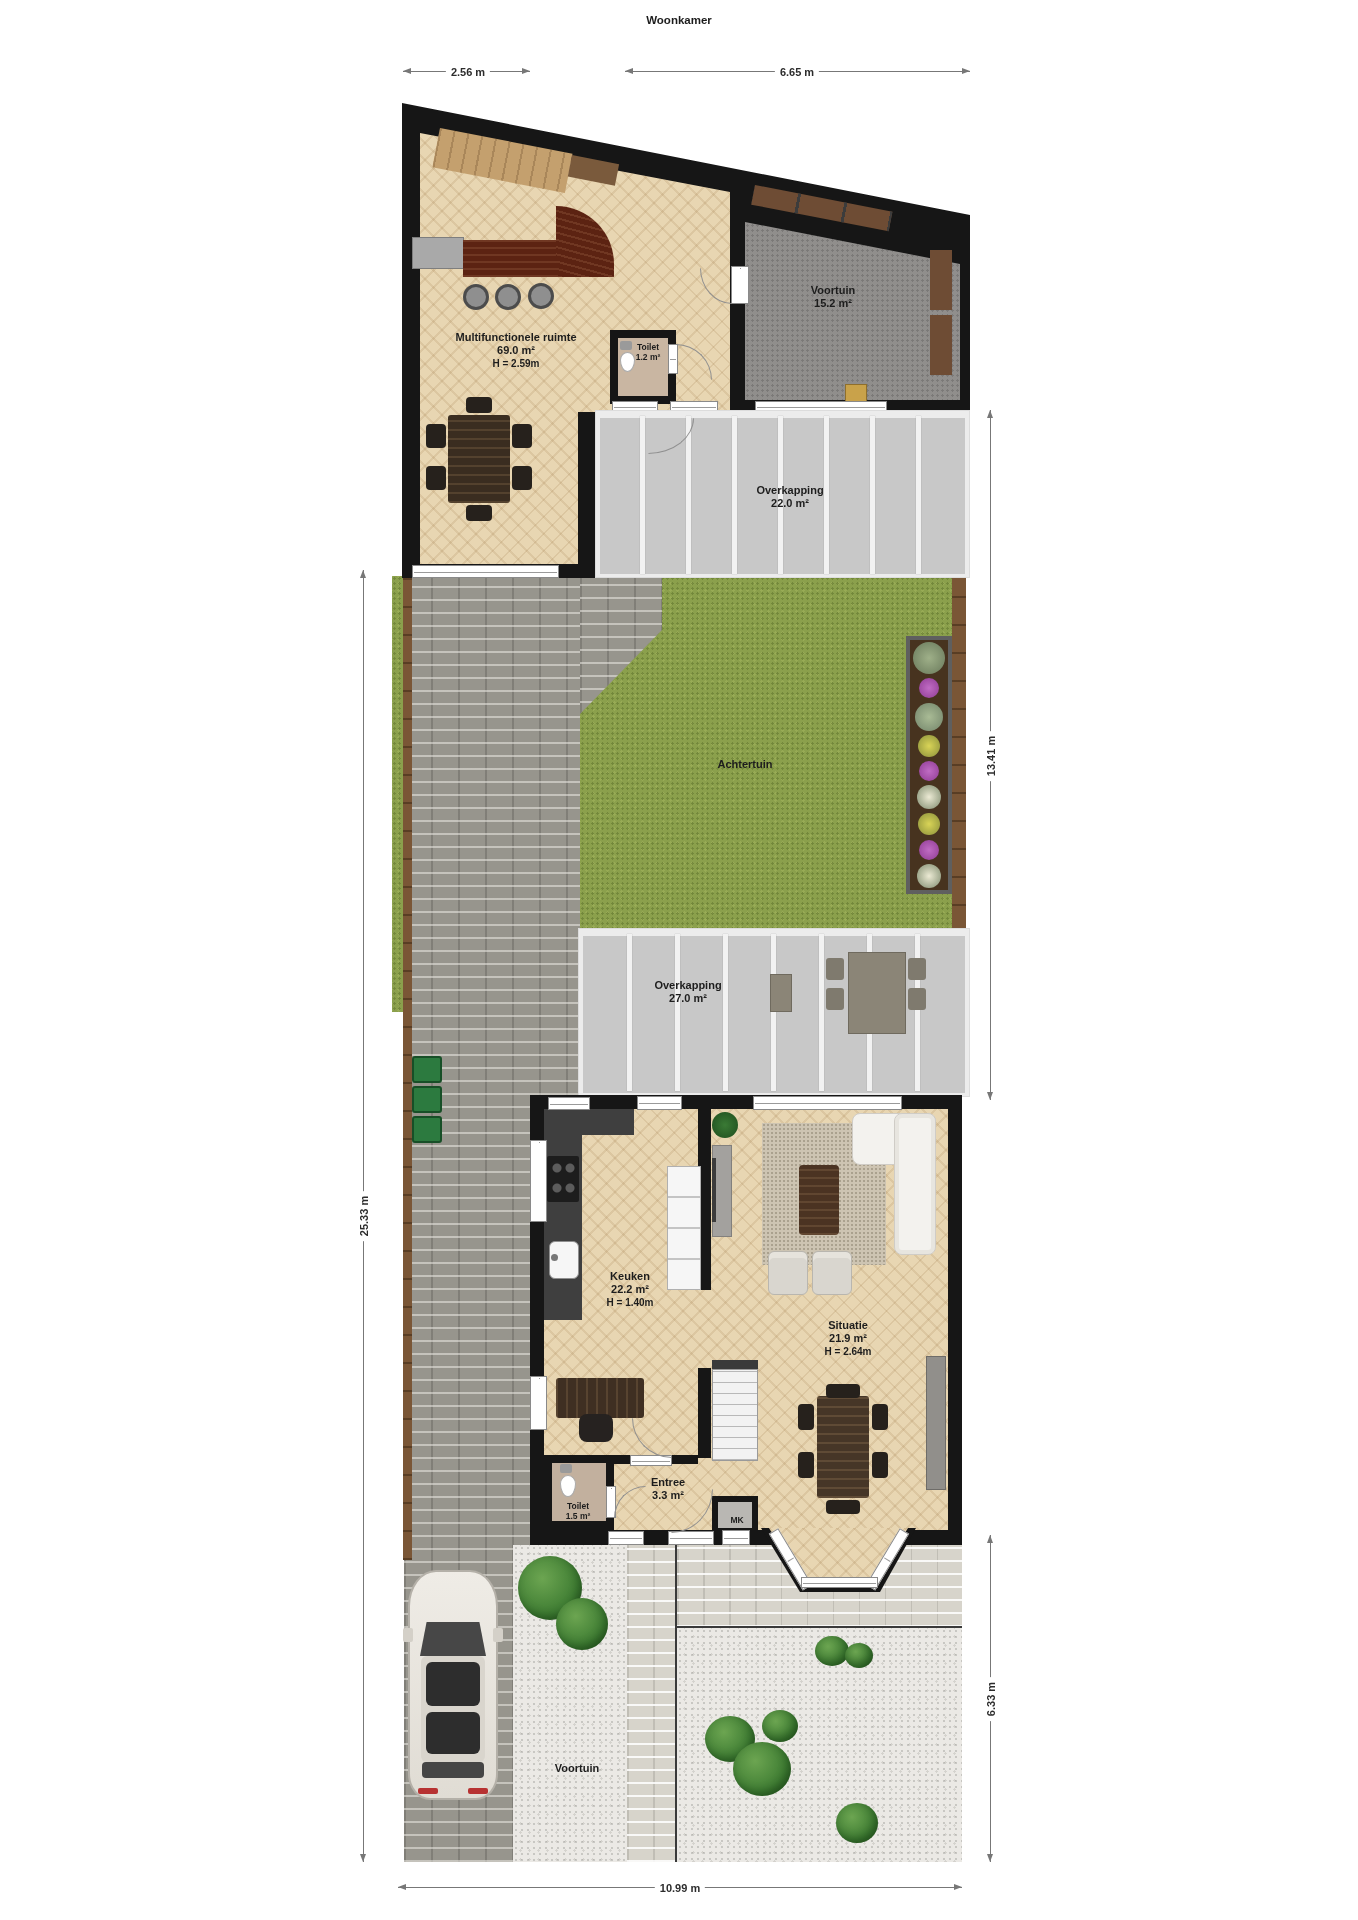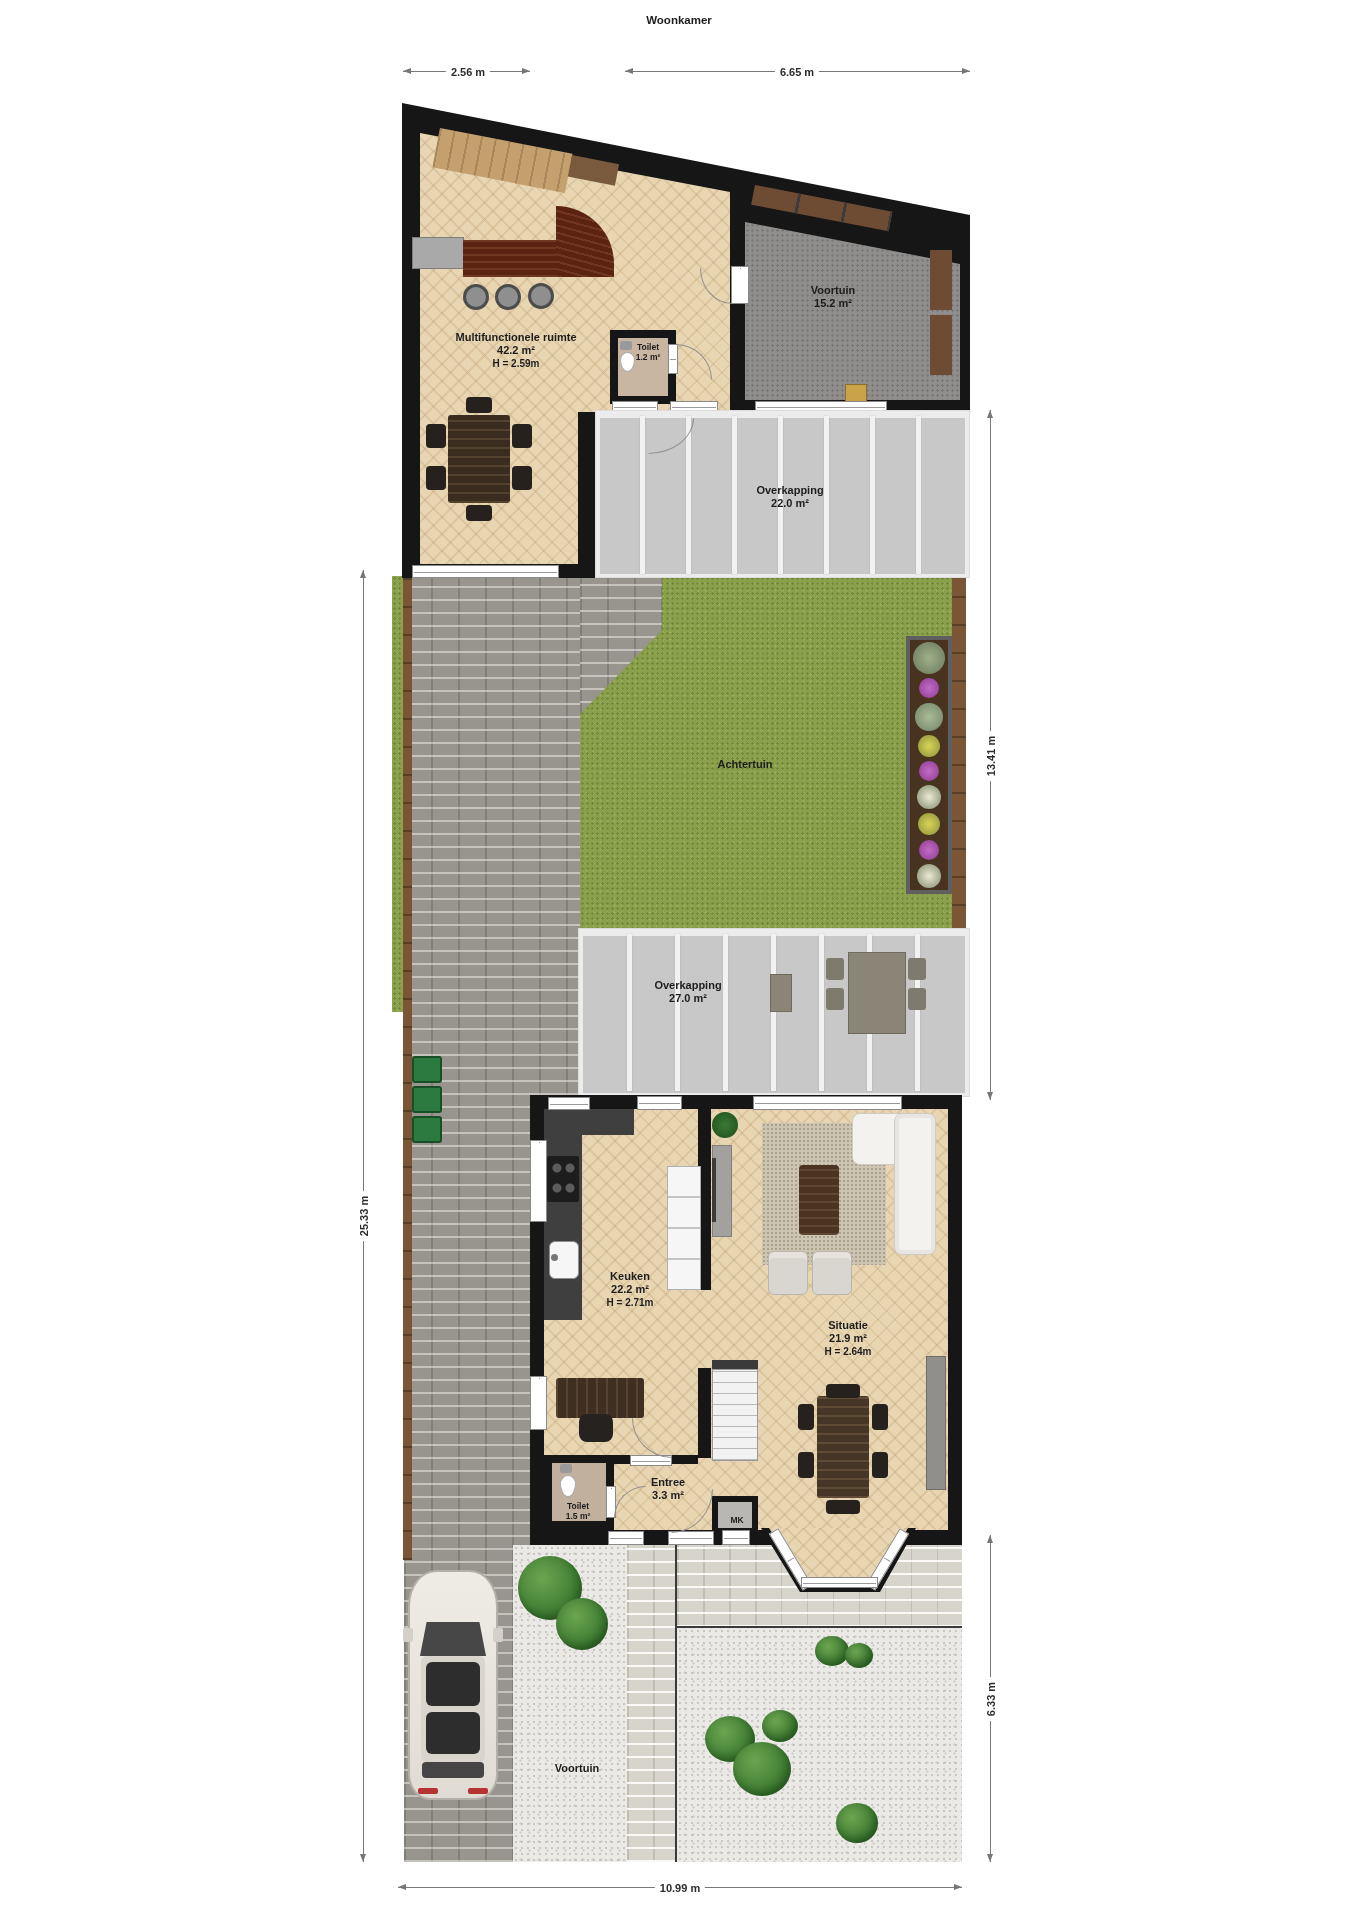--- a/index.html
+++ b/index.html
@@ -264,21 +264,21 @@
 
   <div class="abs win" style="left:548px;top:1097px;width:40px;height:11px;"></div>
   <div class="abs win" style="left:637px;top:1096px;width:43px;height:12px;"></div>
   <div class="abs win" style="left:753px;top:1096px;width:147px;height:12px;"></div>
 
   <div class="abs win winv" style="left:530px;top:1140px;width:15px;height:80px;"></div>
   <div class="abs win winv" style="left:530px;top:1376px;width:15px;height:52px;"></div>
 
   <div class="abs rlabel" style="left:516px;top:350px;">
     <span>Multifunctionele ruimte</span>
-    <span>42.2 m²</span>
+    <span>69.0 m²</span>
     <span class="h">H = 2.59m</span>
   </div>
   <div class="abs rlabel sm" style="left:648px;top:352px;">
     <span>Toilet</span>
     <span>1.2 m²</span>
   </div>
   <div class="abs rlabel" style="left:833px;top:297px;">
     <span>Voortuin</span>
     <span>15.2 m²</span>
   </div>
@@ -289,21 +289,21 @@
   <div class="abs rlabel" style="left:745px;top:765px;">
     <span>Achtertuin</span>
   </div>
   <div class="abs rlabel" style="left:688px;top:992px;">
     <span>Overkapping</span>
     <span>27.0 m²</span>
   </div>
   <div class="abs rlabel" style="left:630px;top:1289px;">
     <span>Keuken</span>
     <span>22.2 m²</span>
-    <span class="h">H = 2.71m</span>
+    <span class="h">H = 1.40m</span>
   </div>
   <div class="abs rlabel" style="left:848px;top:1338px;">
     <span>Situatie</span>
     <span>21.9 m²</span>
     <span class="h">H = 2.64m</span>
   </div>
   <div class="abs rlabel sm" style="left:578px;top:1511px;">
     <span>Toilet</span>
     <span>1.5 m²</span>
   </div>

